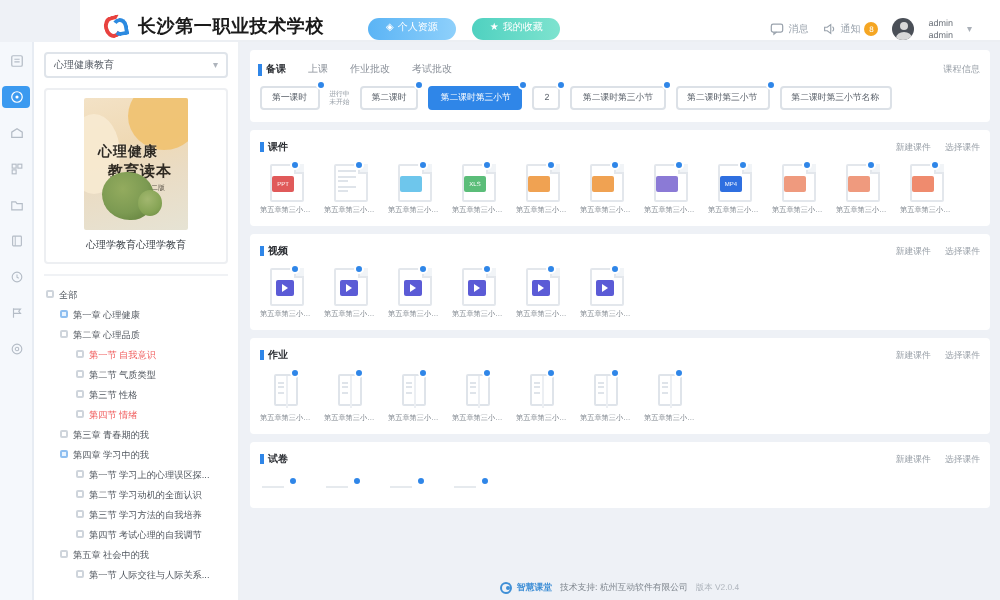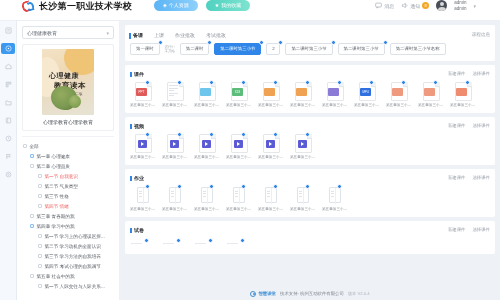--- a/index.html
+++ b/index.html
@@ -6,22 +6,22 @@
   html, body {
     width: 500px; height: 300px;
     overflow: hidden;
     font-family: "Liberation Sans", "DejaVu Sans", sans-serif;
     background: #eef1f6;
   }
   .app { width: 500px; height: 300px; display: flex; flex-direction: column; position: relative; }
 
   
   .header {
-    height: 21px; background: #ffffff; display: flex; align-items: flex-start;
-    padding: 0 22px; flex: 0 0 21px; border-bottom: 1px solid #eceff3;
+    height: 21px; background: #ffffff; display: flex; align-items: flex-end;
+    padding: 0 12px; flex: 0 0 21px; border-bottom: 1px solid #eceff3; margin-left: 40px;
   }
   .logo-mark { width: 13px; height: 13px; position: relative; flex: 0 0 13px; margin-right: 4px; }
   .logo-mark .c1 {
     position: absolute; left: 0; top: 1px; width: 9px; height: 11px;
     border: 2.5px solid #e8423f; border-radius: 50% 10% 50% 50%;
     border-right-color: transparent; transform: rotate(-15deg);
   }
   .logo-mark .c2 {
     position: absolute; left: 4px; top: 2px; width: 8px; height: 9px;
     border: 2.5px solid #2c8ae0; border-radius: 50% 50% 10% 50%;

